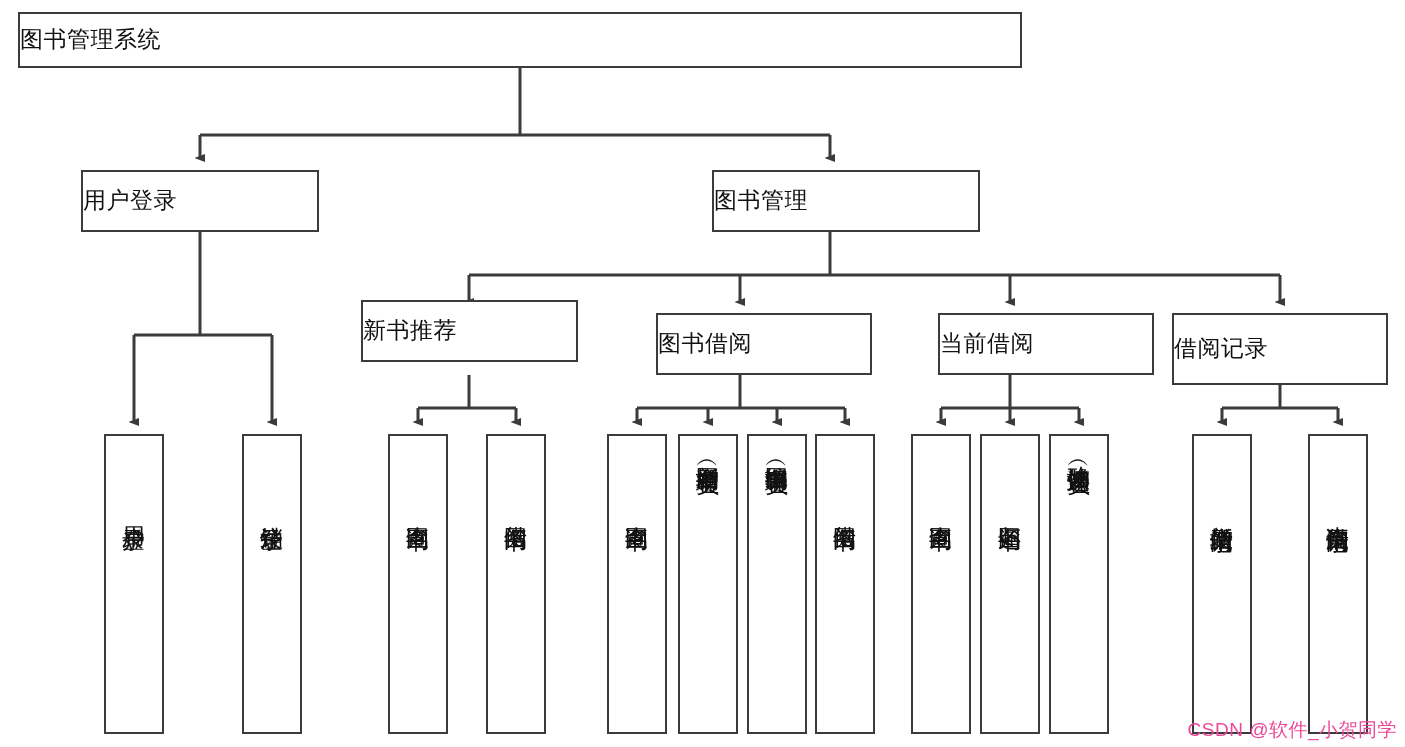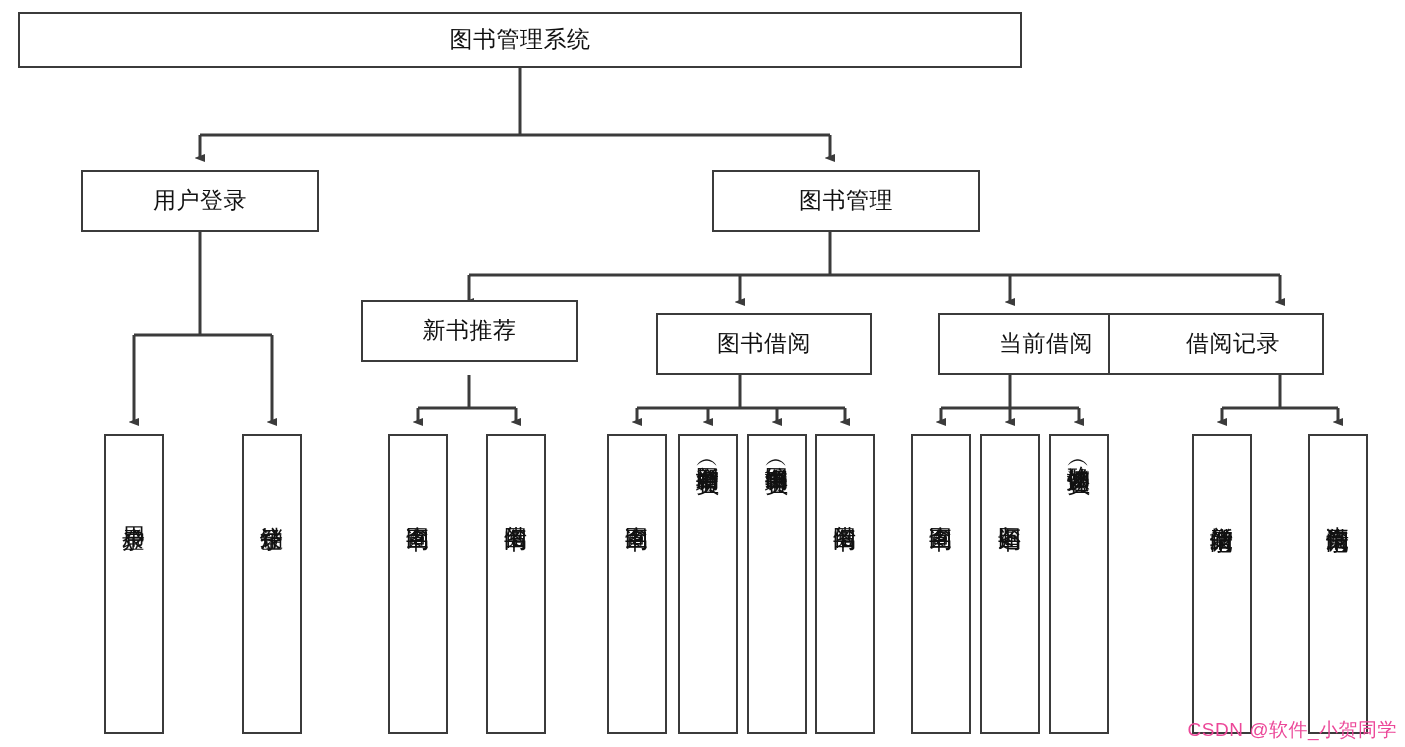--- a/index.html
+++ b/index.html
@@ -24,21 +24,21 @@
     width: 1405px;
     height: 747px;
   }
   .node {
     position: absolute;
     box-sizing: border-box;
     border: 2px solid #3b3b3b;
     background: #ffffff;
     display: flex;
     align-items: center;
-    justify-content: center;
+    justify-content: flex-start;
     color: #111111;
   }
   .node-h .label {
     font-size: 23px;
     line-height: 1.1;
     letter-spacing: 0.5px;
     white-space: nowrap;
   }
   .node-v {
     padding: 6px 0;
@@ -137,21 +137,21 @@
 
   <div class="node node-h" style="left:361px; top:300px; width:217px; height:62px;">
     <span class="label">新书推荐</span>
   </div>
   <div class="node node-h" style="left:656px; top:313px; width:216px; height:62px;">
     <span class="label">图书借阅</span>
   </div>
   <div class="node node-h" style="left:938px; top:313px; width:216px; height:62px;">
     <span class="label">当前借阅</span>
   </div>
-  <div class="node node-h" style="left:1108px; top:313px; width:216px; height:62px;padding-left:34px;">
+  <div class="node node-h" style="left:1172px; top:313px; width:216px; height:72px;">
     <span class="label">借阅记录</span>
   </div>
 
   <div class="node node-v mid" style="left:104px; top:434px; width:60px; height:300px;">
     <span class="label">用户登录</span>
   </div>
   <div class="node node-v mid" style="left:242px; top:434px; width:60px; height:300px;">
     <span class="label">注销登录</span>
   </div>
 

